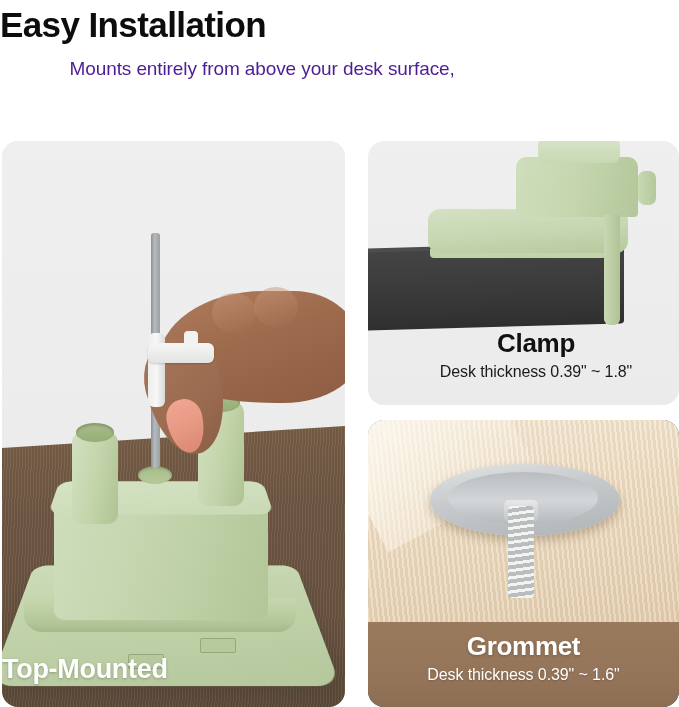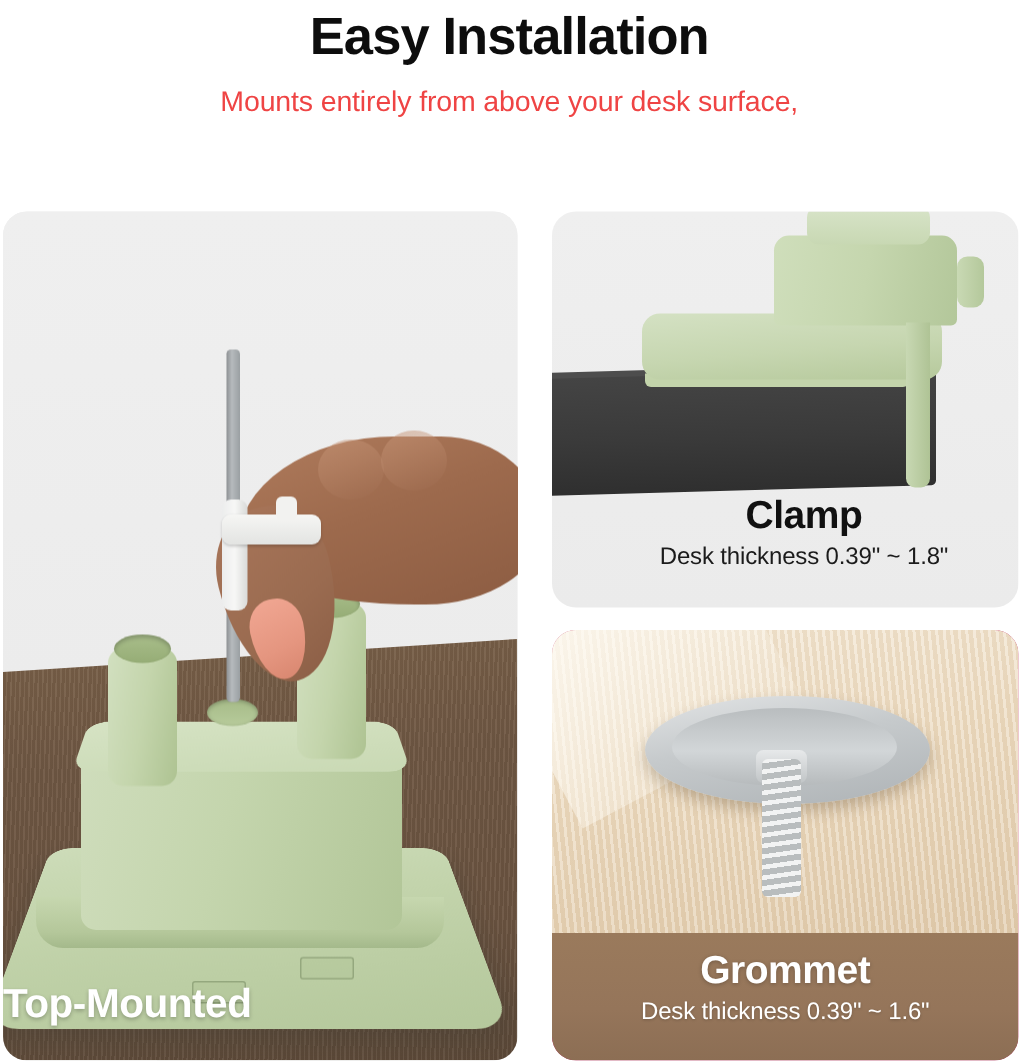--- a/index.html
+++ b/index.html
@@ -13,36 +13,36 @@
     font-family: "Liberation Sans", sans-serif;
     color: #111111;
     overflow: hidden;
     position: relative;
   }
 
   
   .header {
     width: 679px;
     padding-top: 4px;
-    text-align: center;
+    text-align: left;
   }
   .header-title {
     font-size: 35px;
     font-weight: 700;
     letter-spacing: -0.6px;
     line-height: 42px;
     color: #0d0d0d;
     margin: 0;
   }
   .header-sub {
     margin: 10px auto 0 auto;
     font-size: 19px;
     font-weight: 400;
     line-height: 25px;
-    color: #ef4444;
+    color: #4c1d95;
     letter-spacing: -0.1px;
     width: 540px;
   }
   .header-sub-line { display: block; }
 
   
   .panels {
     position: absolute;
     left: 0;
     top: 141px;
@@ -380,21 +380,21 @@
     font-weight: 400;
     color: #1b1b1b;
     letter-spacing: -0.1px;
   }
 
   .panel-grommet {
     left: 368px;
     top: 279px;
     width: 311px;
     height: 287px;
-    background: #be185d;
+    background: #0c4a6e;
   }
   .grommet-wood {
     position: absolute;
     left: 0; top: 0;
     width: 311px;
     height: 202px;
     background:
       repeating-linear-gradient(84deg,
         rgba(255,255,255,0.24) 0px, rgba(255,255,255,0.24) 2px,
         rgba(180,145,100,0.12) 2px, rgba(180,145,100,0.12) 5px),

